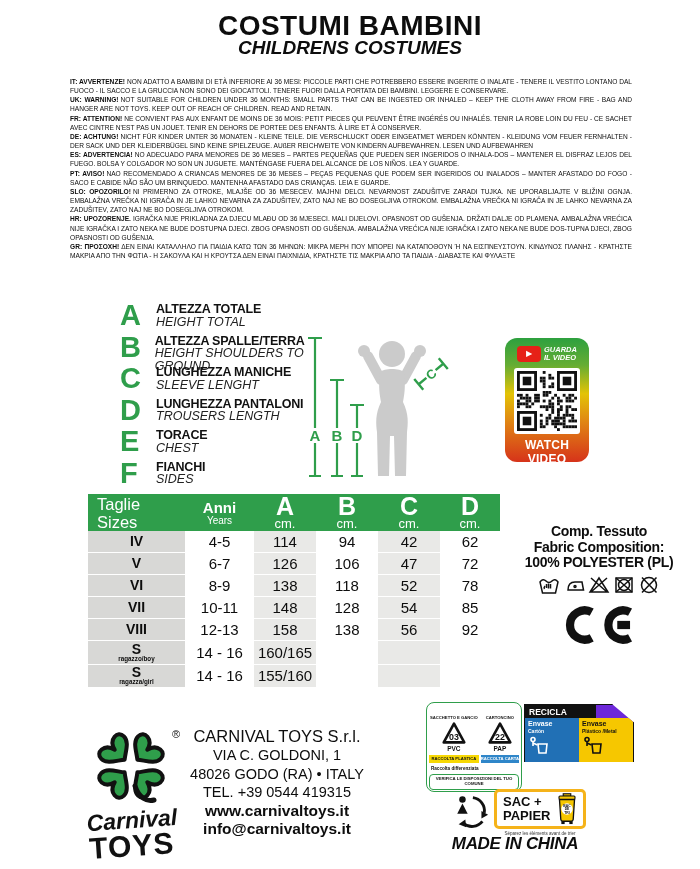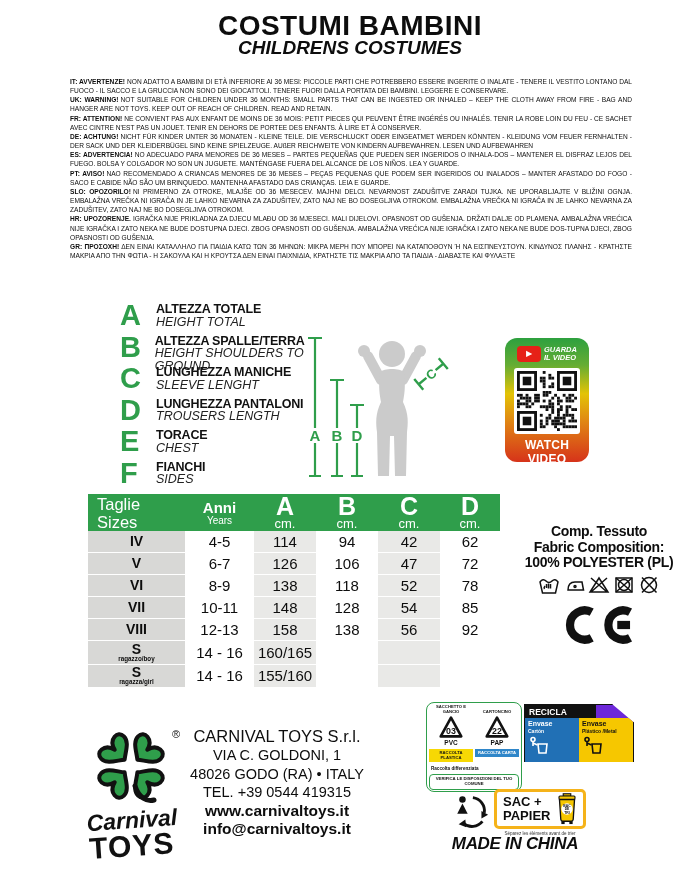--- a/index.html
+++ b/index.html
@@ -61,22 +61,22 @@
   .ce{margin-top:9px;}
   .ce svg{width:84px;height:42px;}
   
   .logo{position:absolute;left:84px;top:722px;}
   .company{position:absolute;left:178px;top:727px;width:198px;text-align:center;color:#0d0d0d;}
   .co-name{font-size:16.5px;font-weight:normal;line-height:19px;}
   .co-line{font-size:14.5px;line-height:18.5px;}
   .co-bold{font-size:15.5px;font-weight:bold;line-height:18.5px;}
   
   .rit{position:absolute;left:426px;top:702px;width:96px;height:90px;border:1.5px solid #2f9e4b;
-       border-radius:8px;box-sizing:border-box;padding:2px 2px 1px;display:grid;
-       grid-template-columns:1fr 1fr;column-gap:2px;}
+       border-radius:8px;box-sizing:border-box;padding:8px 2px 1px;display:grid;
+       grid-template-columns:1fr;column-gap:2px;}
   .rit-top{font-size:4.2px;font-weight:bold;text-align:center;height:9px;display:flex;
            align-items:flex-end;justify-content:center;line-height:4.4px;}
   .rit-col{text-align:center;}
   .rit-col svg{width:32px;height:28px;display:block;margin:0 auto;}
   .rit-mat{font-size:6.5px;font-weight:bold;line-height:6.5px;margin-top:-2px;}
   .rit-collect{font-size:4.2px;font-weight:bold;padding:1.5px 0;margin-top:2px;}
   .rc-yellow{background:#f7d804;color:#111;}
   .rc-blue{background:#2f86c9;color:#fff;}
   .rit-note1{grid-column:1/3;font-size:4.6px;font-weight:bold;text-align:left;margin:2px 0 1px 2px;}
   .rit-note2{grid-column:1/3;font-size:4.3px;font-weight:bold;text-align:center;

